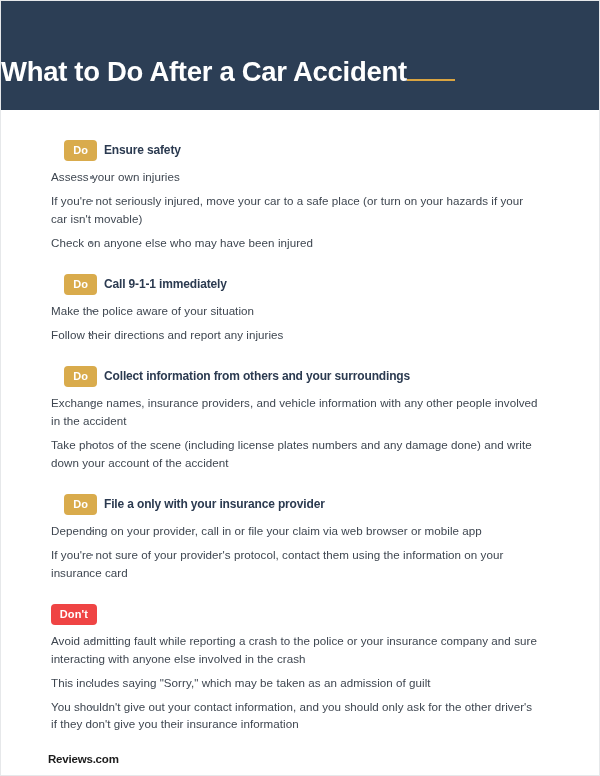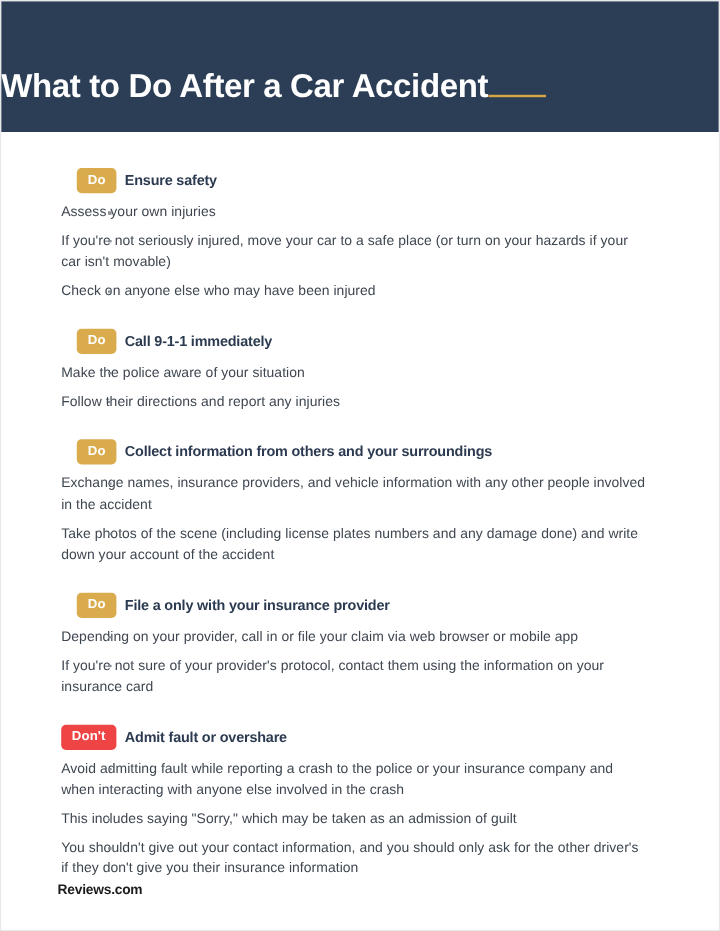--- a/index.html
+++ b/index.html
@@ -120,21 +120,21 @@
     background: #8a9099;
   }
 
   
   .wide li { padding-right: 48px; }
 
   
   .footer {
     position: absolute;
     left: 47px;
-    bottom: 27px;
+    bottom: 10px;
   }
   .footer-logo {
     color: #1c1c1c;
     font-size: 11.5px;
     font-weight: bold;
     letter-spacing: -0.2px;
   }
 </style>
 </head>
 <body>
@@ -194,24 +194,23 @@
         <ul class="bullets wide">
           <li>Depending on your provider, call in or file your claim via web browser or mobile app</li>
           <li>If you're not sure of your provider's protocol, contact them using the information on your insurance card</li>
         </ul>
       </div>
       <div class="section">
         <div class="section-head">
           <div class="badge-col">
             <span class="badge dont">Don't</span>
           </div>
-          <div class="section-title">Admit fault or overshare</div>
         </div>
         <ul class="bullets wide">
-          <li>Avoid admitting fault while reporting a crash to the police or your insurance company and when interacting with anyone else involved in the crash</li>
+          <li>Avoid admitting fault while reporting a crash to the police or your insurance company and sure interacting with anyone else involved in the crash</li>
           <li>This includes saying "Sorry," which may be taken as an admission of guilt</li>
           <li>You shouldn't give out your contact information, and you should only ask for the other driver's if they don't give you their insurance information</li>
         </ul>
       </div>
     </div>
 
   <div class="footer">
     <div class="footer-logo">Reviews.com</div>
   </div>
 

